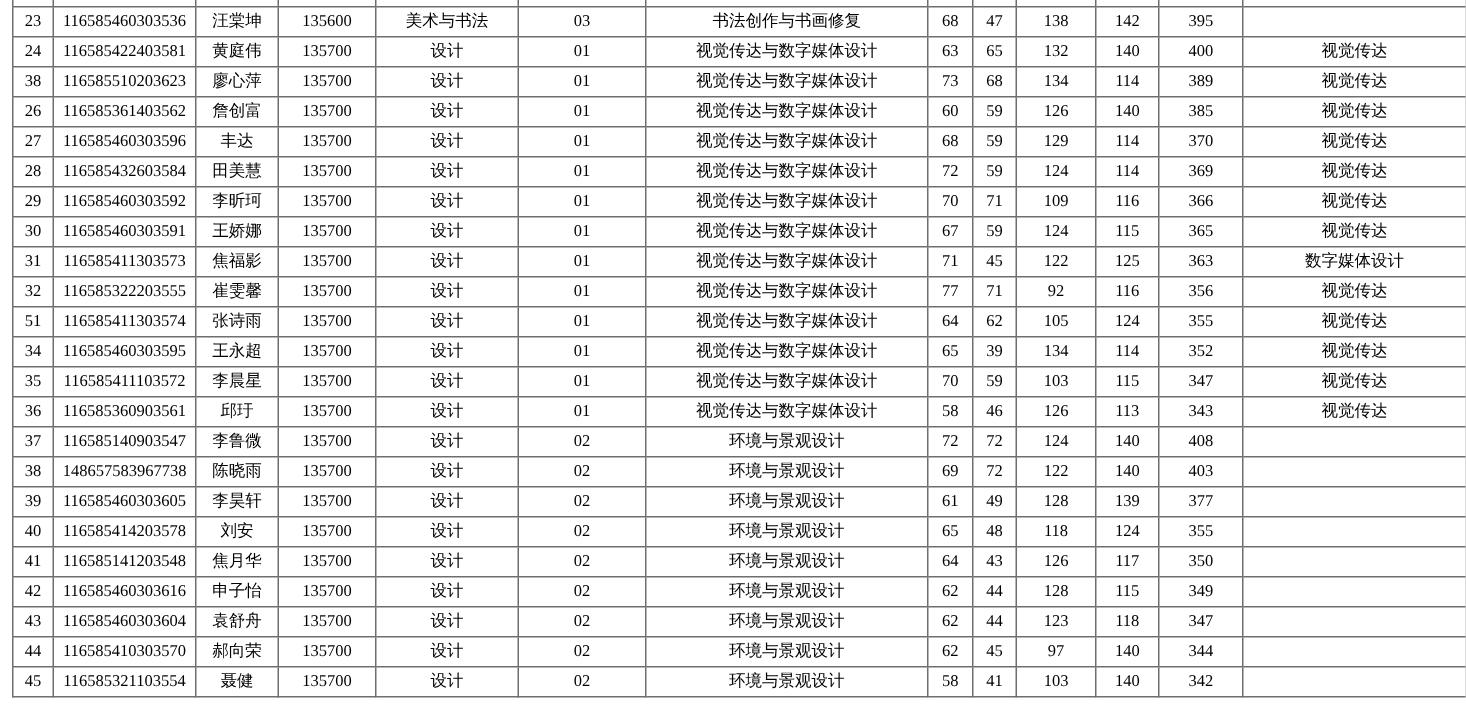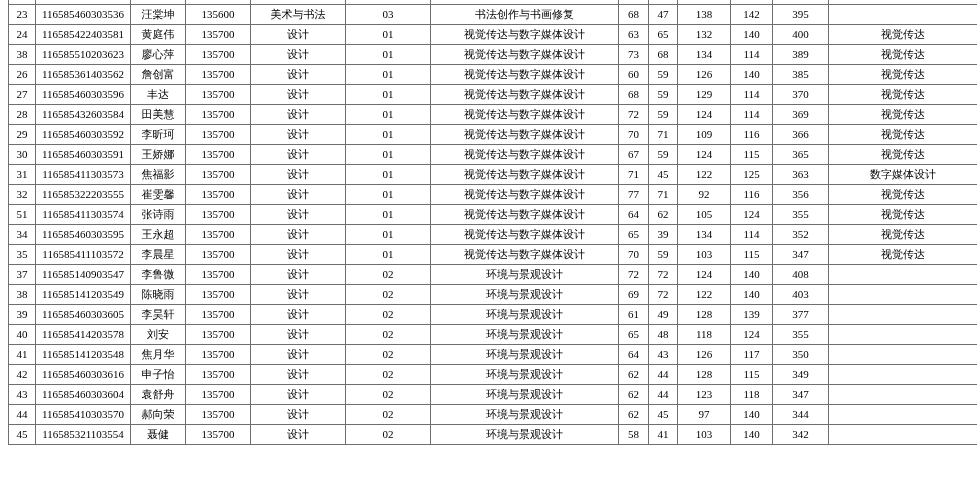--- a/index.html
+++ b/index.html
@@ -272,37 +272,52 @@
         <td>01</td>
         <td>视觉传达与数字媒体设计</td>
         <td>70</td>
         <td>59</td>
         <td>103</td>
         <td>115</td>
         <td>347</td>
         <td>视觉传达</td>
       </tr>
       <tr class="data-row">
+        <td>36</td>
+        <td>116585360903561</td>
+        <td>邱玗</td>
+        <td>135700</td>
+        <td>设计</td>
+        <td>01</td>
+        <td>视觉传达与数字媒体设计</td>
+        <td>58</td>
+        <td>46</td>
+        <td>126</td>
+        <td>113</td>
+        <td>343</td>
+        <td>视觉传达</td>
+      </tr>
+      <tr class="data-row">
         <td>37</td>
         <td>116585140903547</td>
         <td>李鲁微</td>
         <td>135700</td>
         <td>设计</td>
         <td>02</td>
         <td>环境与景观设计</td>
         <td>72</td>
         <td>72</td>
         <td>124</td>
         <td>140</td>
         <td>408</td>
         <td></td>
       </tr>
       <tr class="data-row">
         <td>38</td>
-        <td>116585141203549</td>
+        <td>148657583967738</td>
         <td>陈晓雨</td>
         <td>135700</td>
         <td>设计</td>
         <td>02</td>
         <td>环境与景观设计</td>
         <td>69</td>
         <td>72</td>
         <td>122</td>
         <td>140</td>
         <td>403</td>

